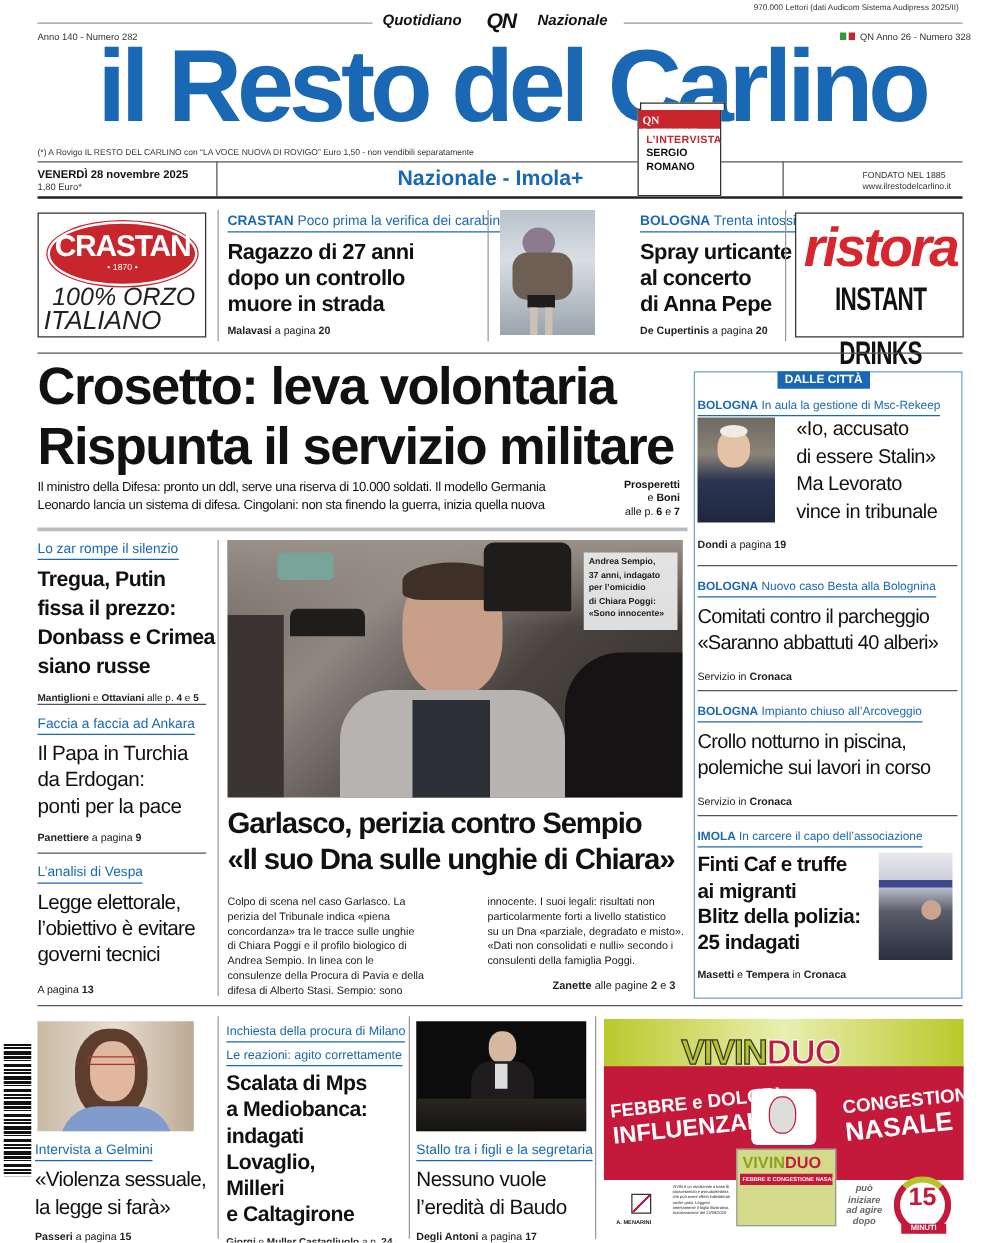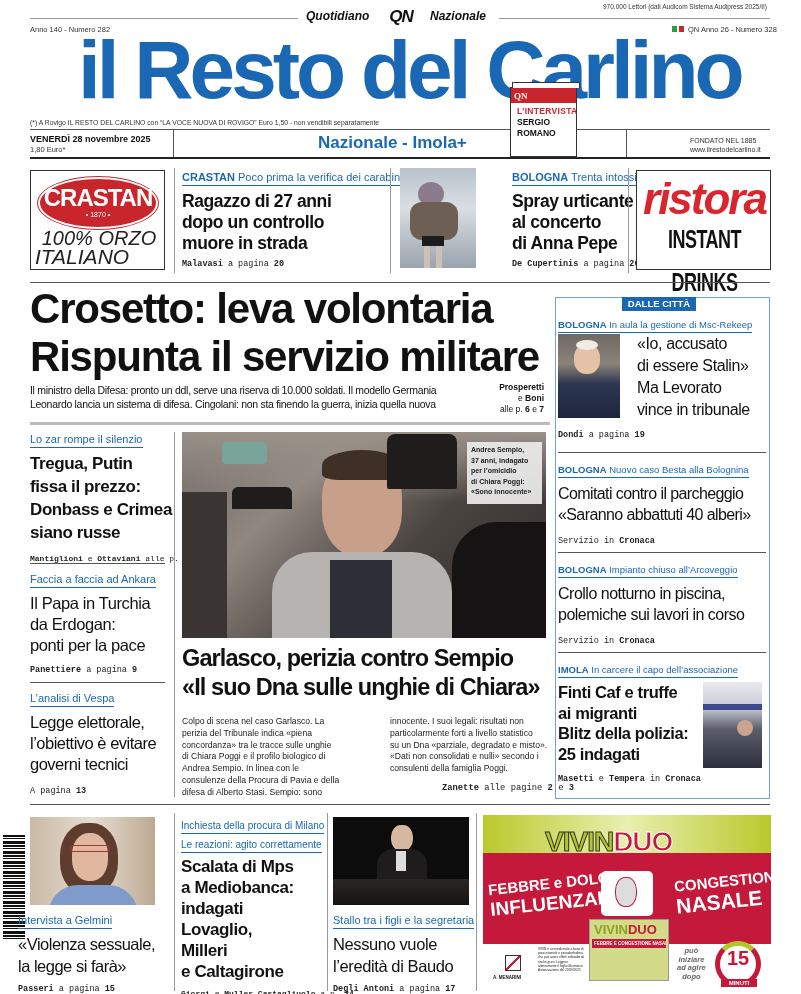--- a/index.html
+++ b/index.html
@@ -2,21 +2,21 @@
 <html><head>
 <meta charset="utf-8">
 <style>
   * { box-sizing: border-box; margin: 0; padding: 0; }
   html, body { width: 801px; height: 994px; background: #fff; overflow: hidden; }
   body { font-family: "Liberation Sans", sans-serif; color: #111; position: relative; }
   .abs { position: absolute; }
   .blue { color: #1a68b3; }
   .kicker { font-size: 11px; color: #1a68b3; border-bottom: 1px solid #1a68b3; display: inline-block; line-height: 13px; padding-bottom: 1px; white-space: nowrap; }
   .kicker b { font-weight: 700; }
-  .byline { font-size: 8.5px; color: #222; white-space: nowrap; font-family: Liberation Mono, monospace; }
+  .byline { font-size: 8.5px; color: #222; white-space: nowrap; }
   .byline b { font-weight: 700; }
   .hed-bold { font-weight: 700; letter-spacing: -0.4px; }
   .hed-light { font-weight: 400; letter-spacing: -0.4px; }
   .hr { position: absolute; height: 1px; background: #555; }
   .vr { position: absolute; width: 1px; background: #555; }
   .photo { position: absolute; overflow: hidden; }
 
   
   #masthead-logo { left: 78px; top: 20px; font-size: 82px; font-weight: 700; color: #1a68b3; letter-spacing: -4px; line-height: 100px; white-space: nowrap; }
   #qn-logo { left: 381px; top: 6px; width: 40px; height: 22px; font-weight: 900; font-size: 17px; color:#111; text-align:center; line-height:22px; letter-spacing:-1px; font-style: italic;}
@@ -269,21 +269,21 @@
 <div class="hr" style="left:30px;top:804px;width:740px;"></div>
 
 <div class="abs" style="left:3px;top:835px;width:22px;height:106px;background:repeating-linear-gradient(180deg,#111 0 2px,#fff 2px 3px,#111 3px 4px,#fff 4px 6px,#111 6px 9px,#fff 9px 10px);"></div>
 
 <div class="photo" style="left:30px;top:817px;width:125px;height:88px;background:linear-gradient(90deg,#c9b9a6 0%,#e7ddd0 50%,#bba992 100%);">
   <div class="abs" style="left:30px;top:6px;width:58px;height:72px;border-radius:45%;background:#5e3c2e;"></div>
   <div class="abs" style="left:42px;top:16px;width:36px;height:48px;border-radius:45%;background:#e0b89f;"></div>
   <div class="abs" style="left:40px;top:28px;width:40px;height:7px;border:1.5px solid #a3343a;border-radius:3px;"></div>
   <div class="abs" style="left:18px;top:68px;width:90px;height:30px;border-radius:30px 30px 0 0;background:#7f9ccc;"></div>
 </div>
-<div class="abs" style="left:18px;top:910px;width:140px;">
+<div class="abs" style="left:28px;top:910px;width:140px;">
   <span class="kicker">Intervista a Gelmini</span>
   <div class="hed-light" style="font-size:16.5px;line-height:22px;margin-top:4px;white-space:nowrap;letter-spacing:-0.5px;">
     <div>«Violenza sessuale,</div>
     <div>la legge si farà»</div>
   </div>
   <div class="byline" style="margin-top:7px;"><b>Passeri</b> <span>a pagina</span> <b>15</b></div>
 </div>
 
 <div class="vr" style="left:174px;top:813px;height:178px;background:#999;"></div>
 

